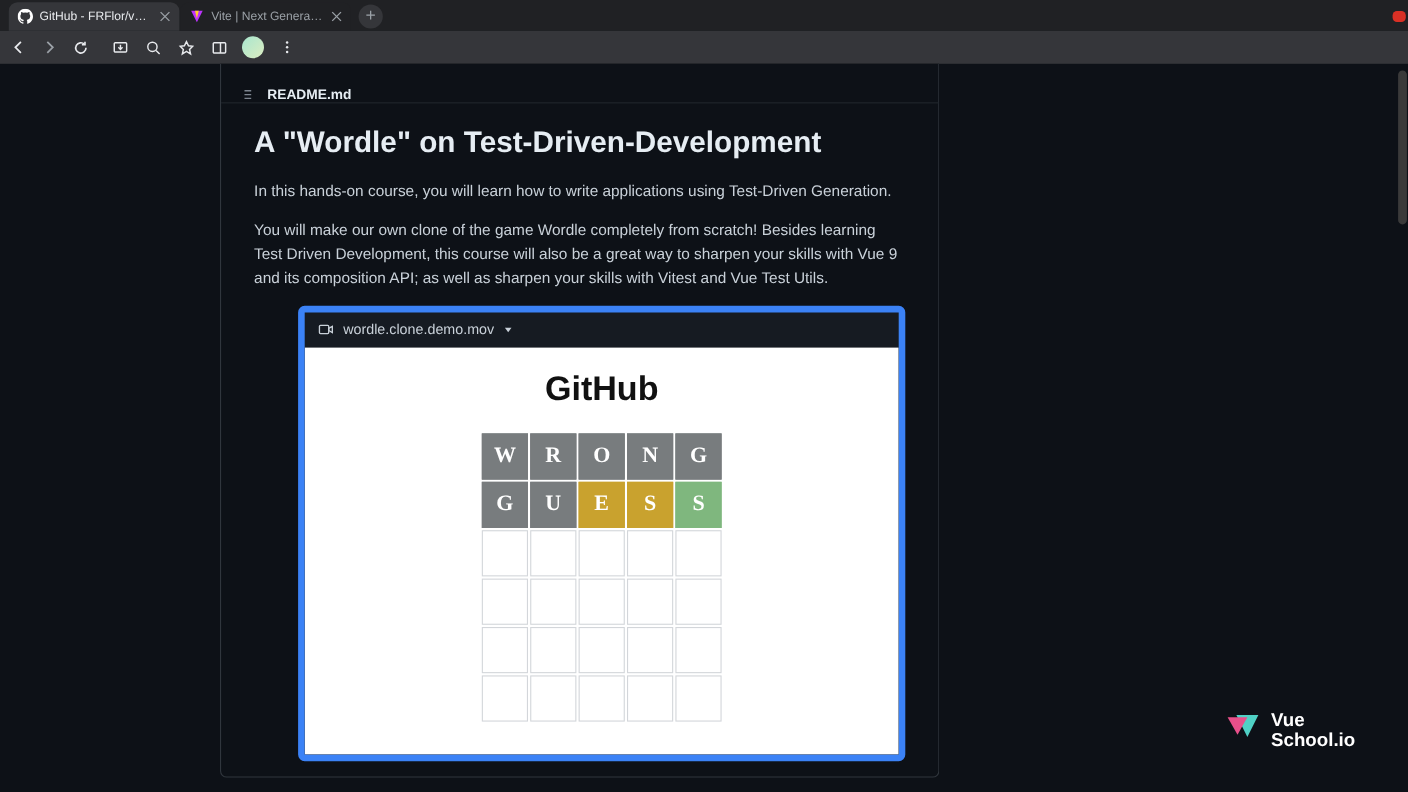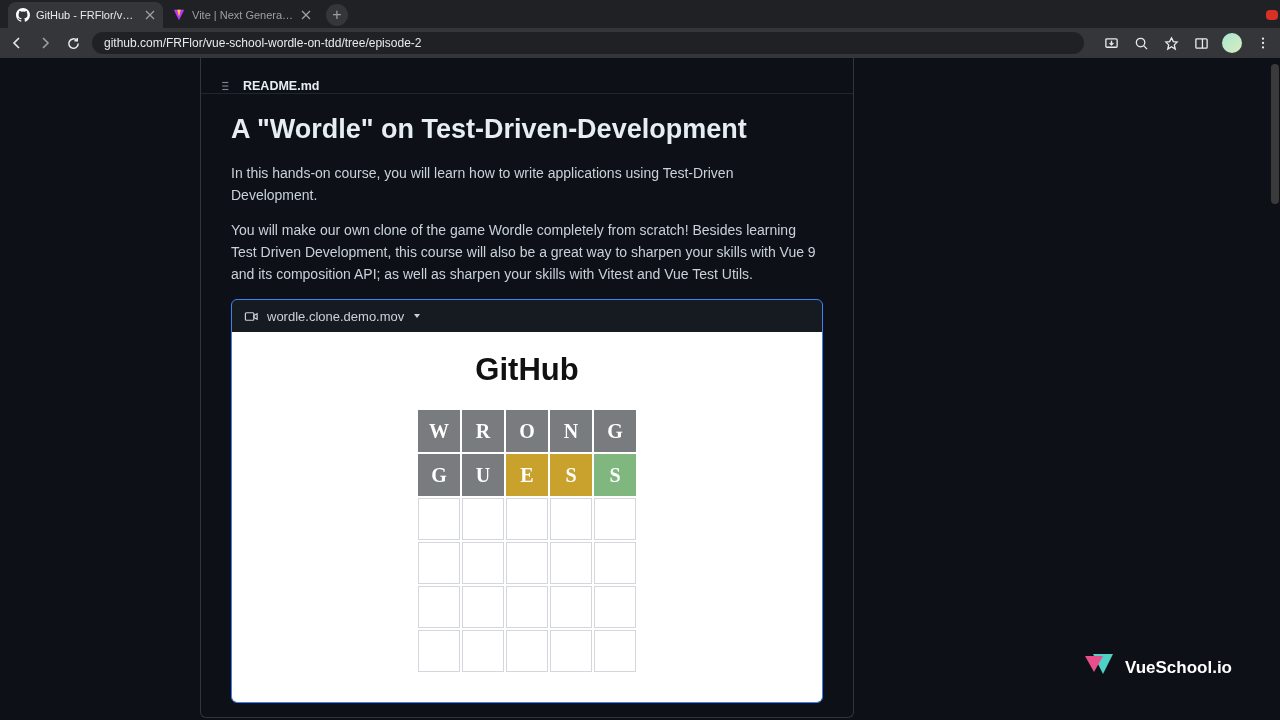--- a/index.html
+++ b/index.html
@@ -116,23 +116,24 @@
 }
 .readme-body p {
   font-size: 14px;
   line-height: 1.55;
   color: #c9d1d9;
   margin-bottom: 14px;
 }
 
 .video-card {
   background: #161b22;
-  border: 1px solid #3b82f6;
+  border: 6px solid #3b82f6;
   border-radius: 6px;
   overflow: hidden;
+  margin-left: 40px;
 }
 .video-header {
   height: 32px;
   display: flex;
   align-items: center;
   padding: 0 12px;
   gap: 8px;
   color: #c9d1d9;
   font-size: 13px;
 }
@@ -165,21 +166,21 @@
 
 .watermark {
   position: absolute;
   right: 48px;
   bottom: 38px;
   display: flex;
   align-items: center;
   gap: 12px;
   color: #fff;
 }
-.watermark .text { display: flex; flex-direction: row; line-height: 1.05; justify-content: center; }
+.watermark .text { display: flex; flex-direction: column; line-height: 1.05; justify-content: center; }
 .watermark .text .l1 { font-size: 17px; font-weight: 700; }
 .watermark .text .l2 { font-size: 17px; font-weight: 700; }
 .logo-shape { width: 28px; height: 28px; position: relative; }
 .logo-shape .tri1 {
   position: absolute; left: 0; top: 2px;
   width: 0; height: 0;
   border-left: 9px solid transparent;
   border-right: 9px solid transparent;
   border-top: 16px solid #e84f8a;
 }
@@ -248,23 +249,20 @@
   <div class="nav-btn">
     <svg width="16" height="16" viewBox="0 0 16 16" fill="none" stroke="currentColor" stroke-width="1.6">
         <polyline points="6,3 11,8 6,13"></polyline>
       </svg>
   </div>
   <div class="nav-btn enabled">
     <svg width="15" height="15" viewBox="0 0 16 16" fill="none" stroke="currentColor" stroke-width="1.6">
         <path d="M13 8a5 5 0 1 1-1.5-3.5"></path>
         <polyline points="12,2 12,5 9,5"></polyline>
       </svg>
-  </div>
-  <div class="address-bar">
-    <span>github.com/FRFlor/vue-school-wordle-on-tdd/tree/episode-2</span>
   </div>
   <div class="toolbar-right">
     <div class="nav-btn enabled">
       <svg width="15" height="15" viewBox="0 0 16 16" fill="none" stroke="currentColor" stroke-width="1.4">
           <rect x="2" y="3" width="12" height="9" rx="1"></rect>
           <line x1="8" y1="5" x2="8" y2="9"></line>
           <polyline points="6,7.5 8,9.5 10,7.5"></polyline>
         </svg>
     </div>
     <div class="nav-btn enabled">
@@ -306,21 +304,21 @@
           <line x1="6" y1="4" x2="13" y2="4"></line>
           <line x1="3" y1="8" x2="3" y2="8"></line>
           <line x1="6" y1="8" x2="13" y2="8"></line>
           <line x1="3" y1="12" x2="3" y2="12"></line>
           <line x1="6" y1="12" x2="13" y2="12"></line>
         </svg>
       <span class="filename">README.md</span>
     </div>
     <div class="readme-body">
       <h1>A "Wordle" on Test-Driven-Development</h1>
-      <p>In this hands-on course, you will learn how to write applications using Test-Driven Development.</p>
+      <p>In this hands-on course, you will learn how to write applications using Test-Driven Generation.</p>
       <p>You will make our own clone of the game Wordle completely from scratch! Besides learning Test Driven Development, this course will also be a great way to sharpen your skills with Vue 9 and its composition API; as well as sharpen your skills with Vitest and Vue Test Utils.</p>
 
       <div class="video-card">
         <div class="video-header">
           <svg width="15" height="15" viewBox="0 0 16 16" fill="none" stroke="currentColor" stroke-width="1.3">
               <rect x="1.5" y="4" width="9" height="8" rx="1"></rect>
               <polygon points="10.5,7 14,5 14,11 10.5,9"></polygon>
             </svg>
           <span>wordle.clone.demo.mov</span>
           <svg width="10" height="10" viewBox="0 0 10 10" fill="currentColor">

